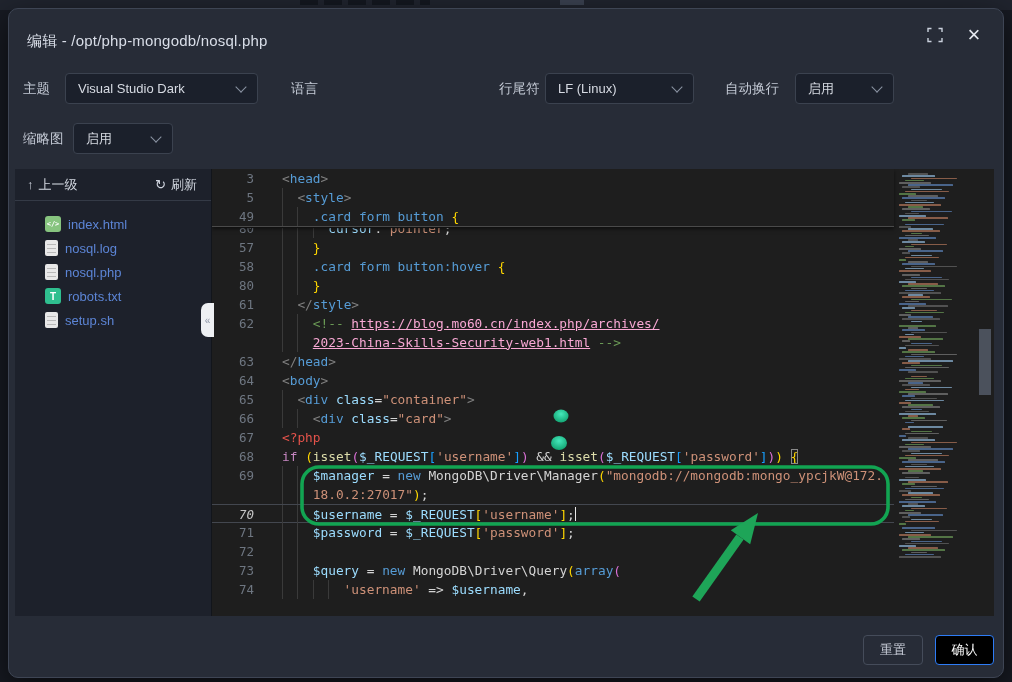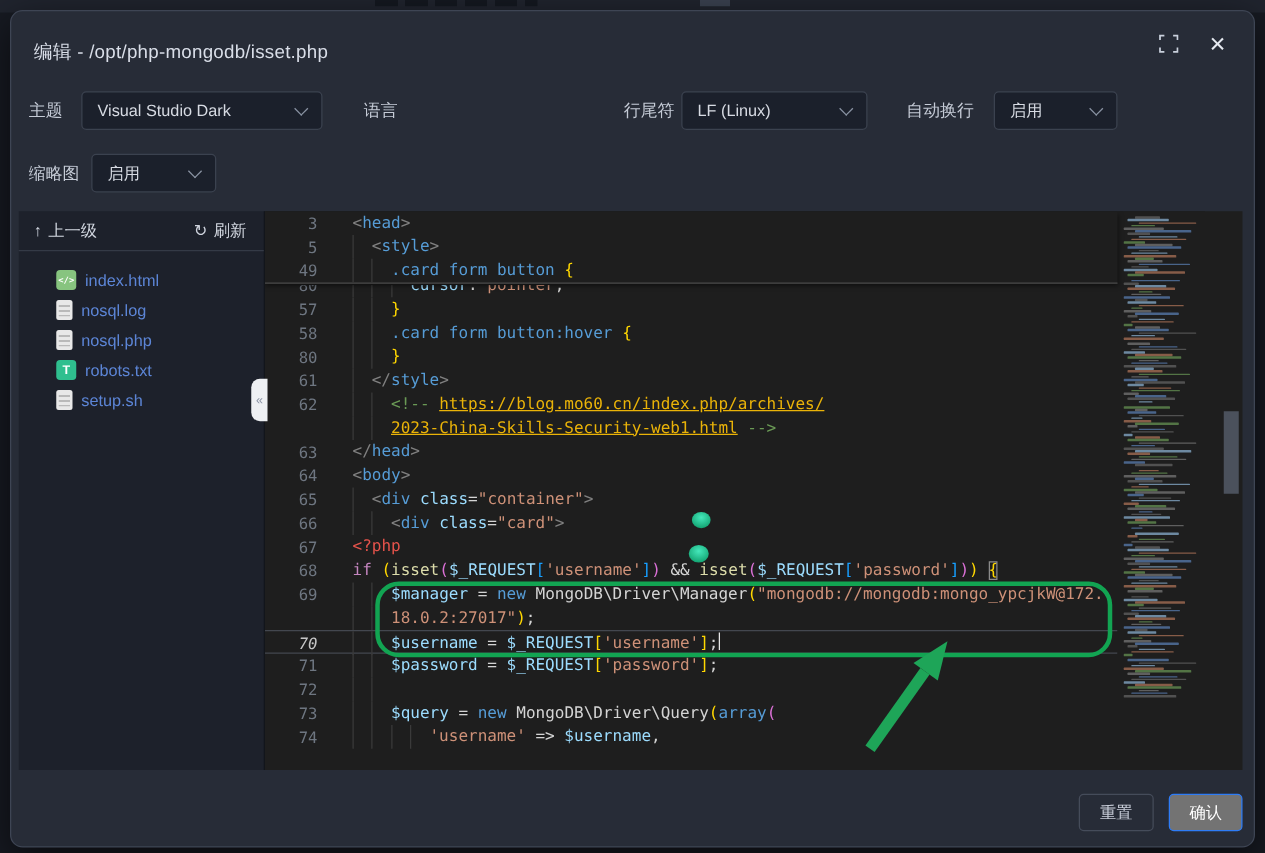--- a/index.html
+++ b/index.html
@@ -55,48 +55,48 @@
   .guide{position:absolute;top:0;width:1px;height:19px;background:#3a3a3a;}
   .cur-line{border-top:1px solid #43474f;border-bottom:1px solid #43474f;}
   .cursor{display:inline-block;width:1.5px;height:14px;background:#e8e8e8;vertical-align:-2px;}
   .sticky{position:absolute;left:0;top:0;width:682px;height:57px;background:#1e1e1e;z-index:3;
     border-bottom:1px solid #4a4a4a;box-shadow:0 2px 4px rgba(0,0,0,.55);}
   .clipwrap{position:absolute;left:0;top:59px;width:682px;height:9.5px;overflow:hidden;z-index:1;}
   .clipwrap .crow{margin-top:-9.5px;}
   .rows{position:absolute;left:0;top:68.5px;width:682px;height:380px;}
   
   .c-tag{color:#569cd6}.c-pun{color:#808080}.c-attr{color:#9cdcfe}.c-str{color:#ce9178}
-  .c-cmt{color:#6a9955}.c-url{color:#eab308;text-decoration:underline}
+  .c-cmt{color:#6a9955}.c-url{color:#f9a8d4;text-decoration:underline}
   .c-kw{color:#c586c0}.c-fn{color:#dcdcaa}.c-var{color:#9cdcfe}.c-cls{color:#d4d4d4}
   .c-def{color:#d4d4d4}.c-b1{color:#ffd700}.c-b2{color:#da70d6}.c-b3{color:#179fff}
   .c-php{color:#e5534b}.c-val{color:#d4d4d4}.c-sel{color:#569cd6}
   .c-brk{color:#ffd700;outline:1px solid #8a8a8a;outline-offset:-1px;}
   
   #minimap{position:absolute;left:682px;top:0;width:70px;height:447px;background:#1e1e1e;cursor:pointer;}
   #minimap i{position:absolute;height:1.5px;opacity:.7;border-radius:.5px;}
   .vscroll{position:absolute;left:766px;top:0;width:14px;height:447px;}
   .vthumb{position:absolute;left:1px;top:160px;width:12px;height:66px;background:#4b515c;cursor:pointer;}
   
   .overlay{position:absolute;left:0;top:0;width:782px;height:447px;z-index:6;pointer-events:none;}
   
   .btn{position:absolute;height:30px;border-radius:4px;font-size:13px;display:flex;align-items:center;
     justify-content:center;cursor:pointer;box-sizing:border-box;}
   .btn-reset{left:854px;top:626px;width:60px;background:#272c37;border:1px solid #454c5a;color:#c9ced9;}
-  .btn-confirm{left:926px;top:626px;width:59px;background:#737373;color:#fff;border:1px solid #2e7cf6;}
+  .btn-confirm{left:926px;top:626px;width:59px;background:#000000;color:#fff;border:1px solid #2e7cf6;}
   svg{display:block;}
 </style>
 </head>
 <body>
 
 <div class="bg-strip"></div>
 <div class="bg-tabs"></div>
 <div class="bg-tab-light"></div>
 
 <div class="modal">
-  <div class="m-title">编辑 - /opt/php-mongodb/isset.php</div>
+  <div class="m-title">编辑 - /opt/php-mongodb/nosql.php</div>
 
   <div class="win-btn btn-full">
     <svg width="16" height="16" viewBox="0 0 16 16">
       <g stroke="#c9d0dc" stroke-width="1.4" fill="none">
         <path d="M1 5 V1.5 H4.5"></path>
           <path d="M11.5 1.5 H15 V5"></path>
         <path d="M15 11 V14.5 H11.5"></path>
           <path d="M4.5 14.5 H1 V11"></path>
       </g>
     </svg>

